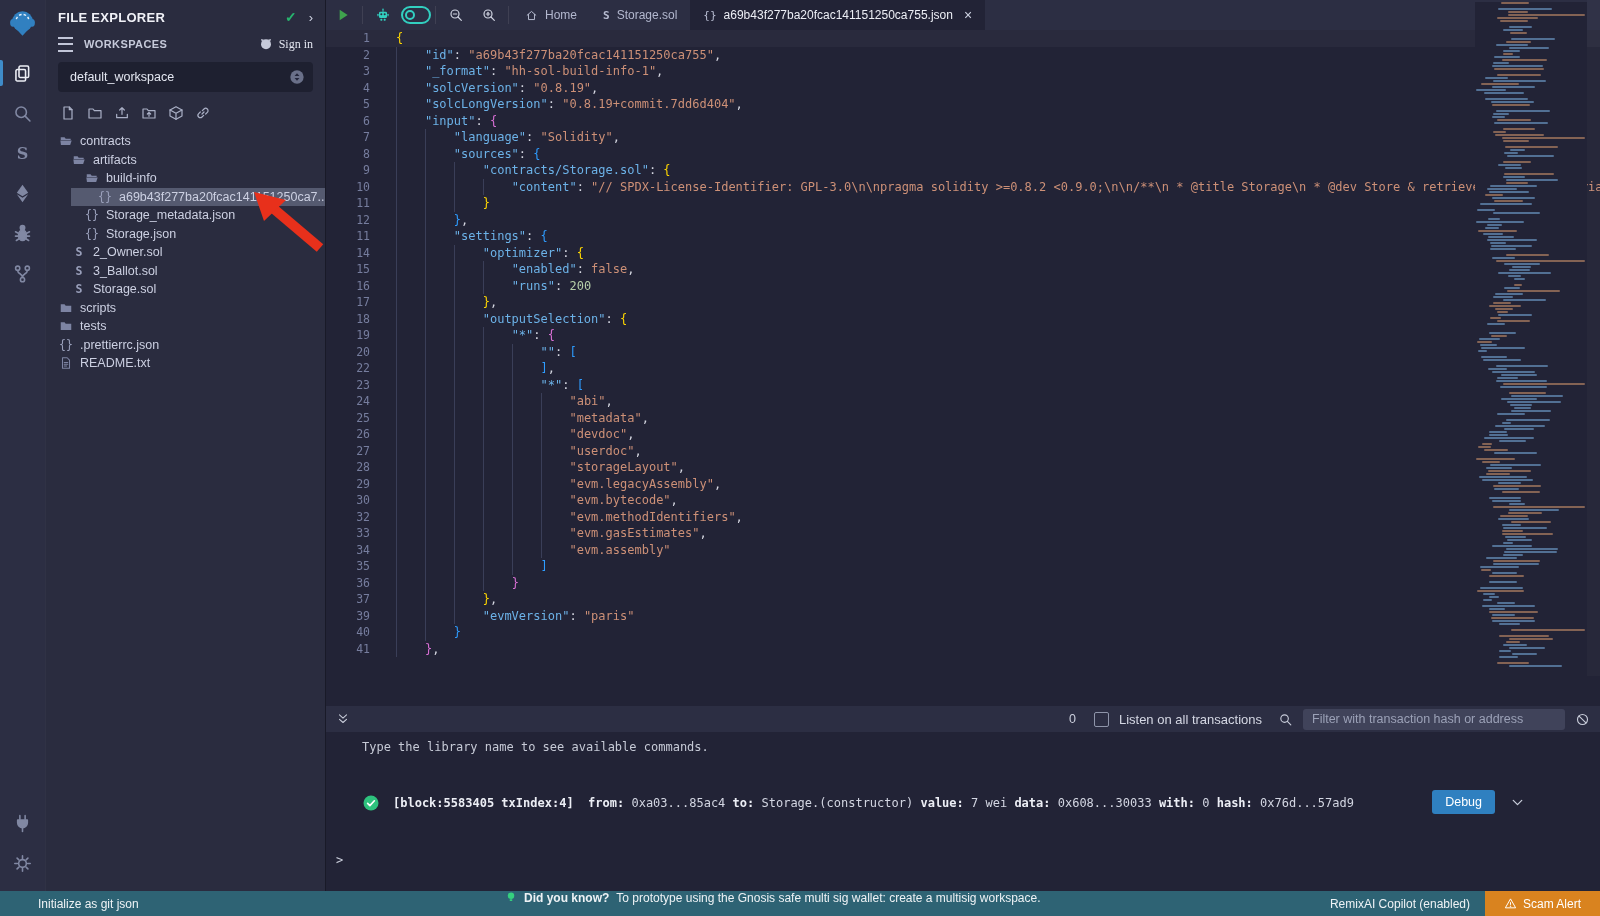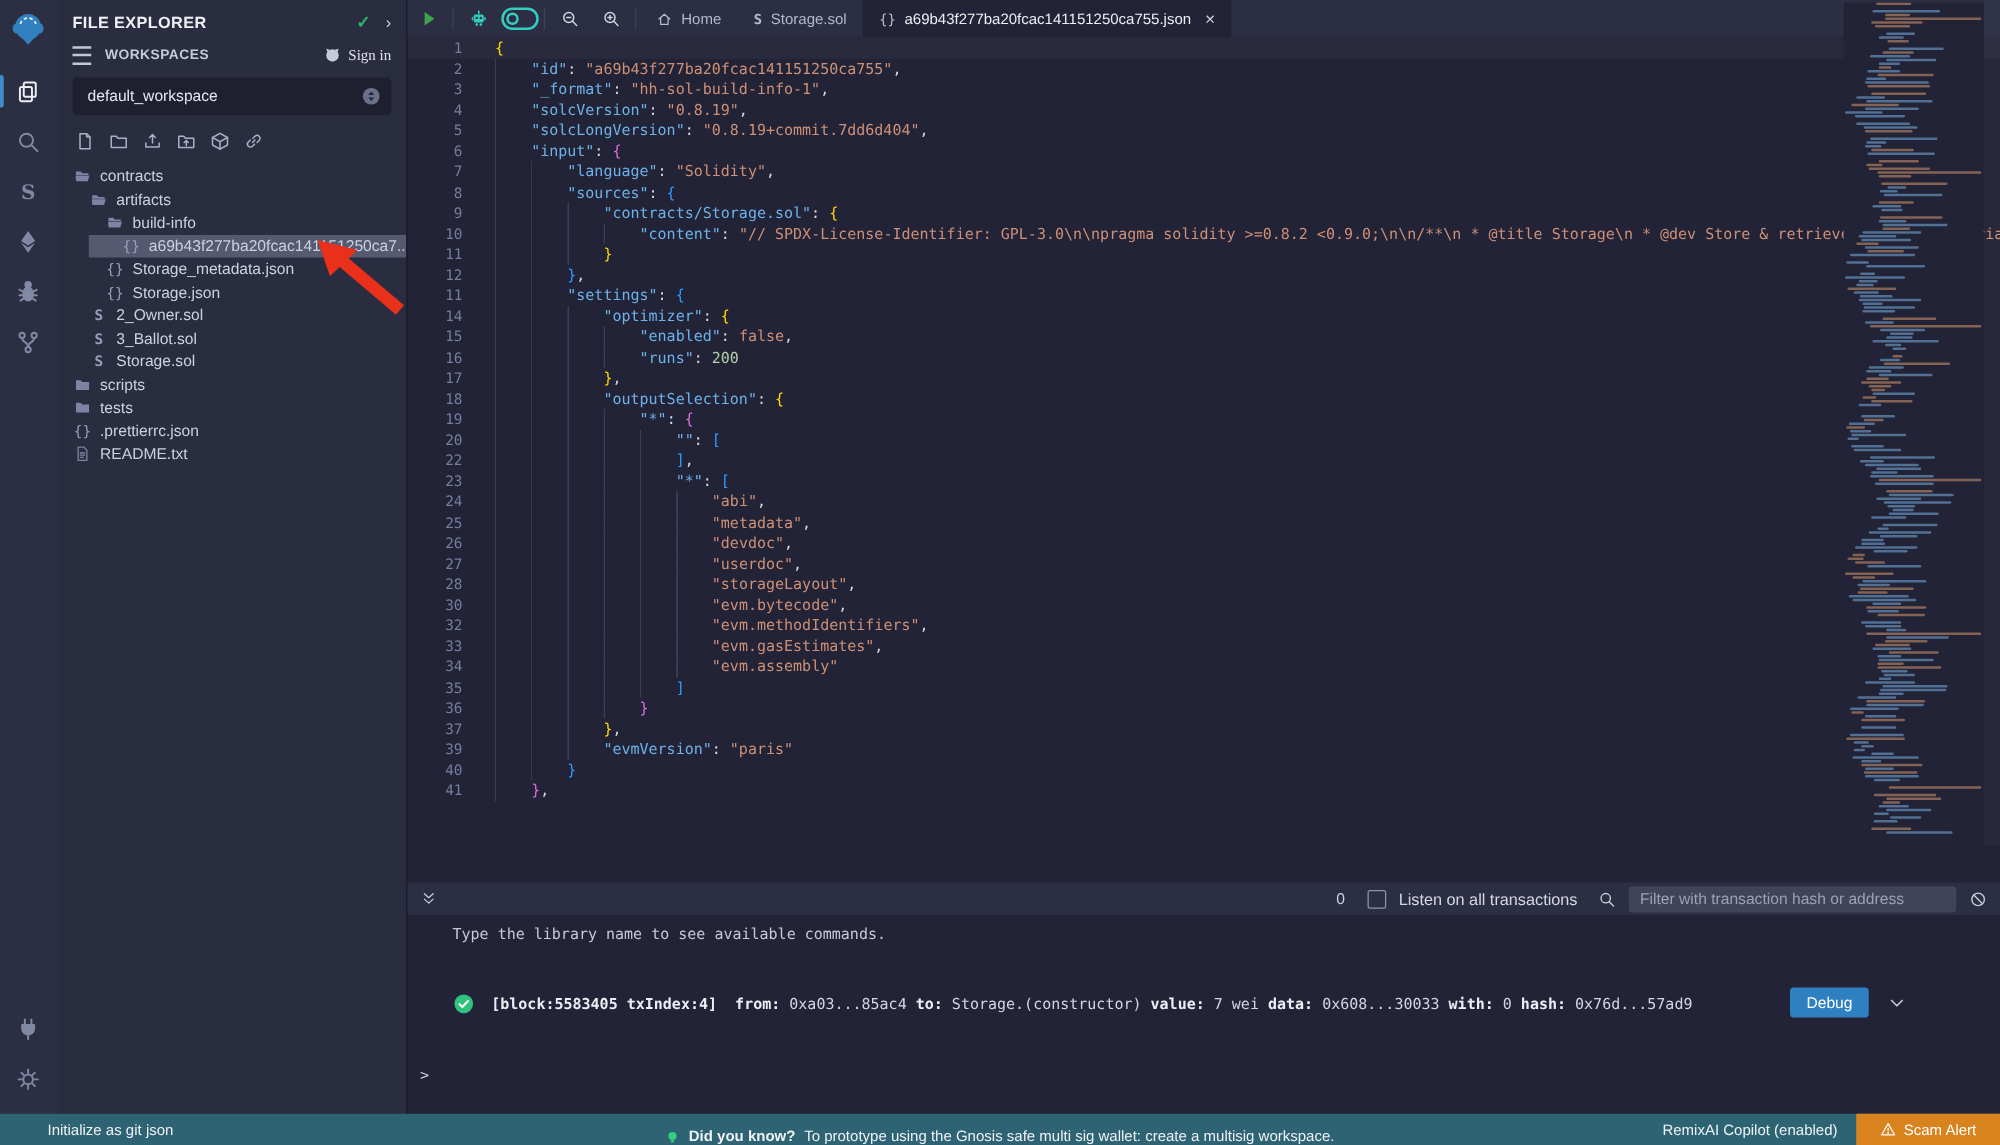--- a/index.html
+++ b/index.html
@@ -106,21 +106,21 @@
   .debug-btn{position:absolute;right:105px;top:58px;height:24px;padding:0 13px;background:#2f80c0;border-radius:3px;
              display:flex;align-items:center;color:#fff;font-size:12.5px;font-family:"Liberation Sans",sans-serif;cursor:pointer;}
   .tx-expand{position:absolute;right:74px;top:62px;color:#c9cdda;cursor:pointer;}
   .tx-expand svg{width:17px;height:17px;}
   .prompt{position:absolute;left:10px;bottom:24px;color:#ccd0dd;}
 
   
   .statusbar{position:absolute;left:0;top:891px;width:1600px;height:25px;background:#2e6374;display:flex;align-items:center;
              font-size:12px;color:#eef2f5;}
   .sb-left{margin-left:38px;}
-  .sb-tip{position:absolute;left:532px;top:0;height:25px;display:flex;align-items:flex-end;gap:7px;}
+  .sb-tip{position:absolute;left:505px;top:0;height:25px;display:flex;align-items:flex-start;gap:7px;}
   .sb-tip svg{width:12px;height:12px;}
   .sb-tip b{font-weight:bold;}
   .sb-copilot{position:absolute;right:130px;top:0;height:25px;display:flex;align-items:center;cursor:pointer;}
   .scam{position:absolute;right:0;top:0;height:25px;width:115px;background:#d9831f;display:flex;align-items:center;
         justify-content:center;gap:6px;cursor:pointer;color:#fff;}
   .scam svg{width:13px;height:13px;}
 </style>
 </head>
 <body>
 
@@ -439,20 +439,21 @@
         <div class="line"><span class="ln">18</span><span class="lc"><span class="ig">    </span><span class="ig">    </span><span class="ig">    </span><span class="k">"outputSelection"</span><span class="p">: </span><span class="b1">{</span></span></div>
         <div class="line"><span class="ln">19</span><span class="lc"><span class="ig">    </span><span class="ig">    </span><span class="ig">    </span><span class="ig">    </span><span class="k">"*"</span><span class="p">: </span><span class="b2">{</span></span></div>
         <div class="line"><span class="ln">20</span><span class="lc"><span class="ig">    </span><span class="ig">    </span><span class="ig">    </span><span class="ig">    </span><span class="ig">    </span><span class="k">""</span><span class="p">: </span><span class="b3">[</span></span></div>
         <div class="line"><span class="ln">22</span><span class="lc"><span class="ig">    </span><span class="ig">    </span><span class="ig">    </span><span class="ig">    </span><span class="ig">    </span><span class="b3">]</span><span class="p">,</span></span></div>
         <div class="line"><span class="ln">23</span><span class="lc"><span class="ig">    </span><span class="ig">    </span><span class="ig">    </span><span class="ig">    </span><span class="ig">    </span><span class="k">"*"</span><span class="p">: </span><span class="b3">[</span></span></div>
         <div class="line"><span class="ln">24</span><span class="lc"><span class="ig">    </span><span class="ig">    </span><span class="ig">    </span><span class="ig">    </span><span class="ig">    </span><span class="ig">    </span><span class="s">"abi"</span><span class="p">,</span></span></div>
         <div class="line"><span class="ln">25</span><span class="lc"><span class="ig">    </span><span class="ig">    </span><span class="ig">    </span><span class="ig">    </span><span class="ig">    </span><span class="ig">    </span><span class="s">"metadata"</span><span class="p">,</span></span></div>
         <div class="line"><span class="ln">26</span><span class="lc"><span class="ig">    </span><span class="ig">    </span><span class="ig">    </span><span class="ig">    </span><span class="ig">    </span><span class="ig">    </span><span class="s">"devdoc"</span><span class="p">,</span></span></div>
         <div class="line"><span class="ln">27</span><span class="lc"><span class="ig">    </span><span class="ig">    </span><span class="ig">    </span><span class="ig">    </span><span class="ig">    </span><span class="ig">    </span><span class="s">"userdoc"</span><span class="p">,</span></span></div>
         <div class="line"><span class="ln">28</span><span class="lc"><span class="ig">    </span><span class="ig">    </span><span class="ig">    </span><span class="ig">    </span><span class="ig">    </span><span class="ig">    </span><span class="s">"storageLayout"</span><span class="p">,</span></span></div>
+        <div class="line"><span class="ln">29</span><span class="lc"><span class="ig">    </span><span class="ig">    </span><span class="ig">    </span><span class="ig">    </span><span class="ig">    </span><span class="ig">    </span><span class="s">"evm.legacyAssembly"</span><span class="p">,</span></span></div>
         <div class="line"><span class="ln">30</span><span class="lc"><span class="ig">    </span><span class="ig">    </span><span class="ig">    </span><span class="ig">    </span><span class="ig">    </span><span class="ig">    </span><span class="s">"evm.bytecode"</span><span class="p">,</span></span></div>
         <div class="line"><span class="ln">32</span><span class="lc"><span class="ig">    </span><span class="ig">    </span><span class="ig">    </span><span class="ig">    </span><span class="ig">    </span><span class="ig">    </span><span class="s">"evm.methodIdentifiers"</span><span class="p">,</span></span></div>
         <div class="line"><span class="ln">33</span><span class="lc"><span class="ig">    </span><span class="ig">    </span><span class="ig">    </span><span class="ig">    </span><span class="ig">    </span><span class="ig">    </span><span class="s">"evm.gasEstimates"</span><span class="p">,</span></span></div>
         <div class="line"><span class="ln">34</span><span class="lc"><span class="ig">    </span><span class="ig">    </span><span class="ig">    </span><span class="ig">    </span><span class="ig">    </span><span class="ig">    </span><span class="s">"evm.assembly"</span></span></div>
         <div class="line"><span class="ln">35</span><span class="lc"><span class="ig">    </span><span class="ig">    </span><span class="ig">    </span><span class="ig">    </span><span class="ig">    </span><span class="b3">]</span></span></div>
         <div class="line"><span class="ln">36</span><span class="lc"><span class="ig">    </span><span class="ig">    </span><span class="ig">    </span><span class="ig">    </span><span class="b2">}</span></span></div>
         <div class="line"><span class="ln">37</span><span class="lc"><span class="ig">    </span><span class="ig">    </span><span class="ig">    </span><span class="b1">}</span><span class="p">,</span></span></div>
         <div class="line"><span class="ln">39</span><span class="lc"><span class="ig">    </span><span class="ig">    </span><span class="ig">    </span><span class="k">"evmVersion"</span><span class="p">: </span><span class="s">"paris"</span></span></div>
         <div class="line"><span class="ln">40</span><span class="lc"><span class="ig">    </span><span class="ig">    </span><span class="b3">}</span></span></div>
         <div class="line"><span class="ln">41</span><span class="lc"><span class="ig">    </span><span class="b2">}</span><span class="p">,</span></span></div>

